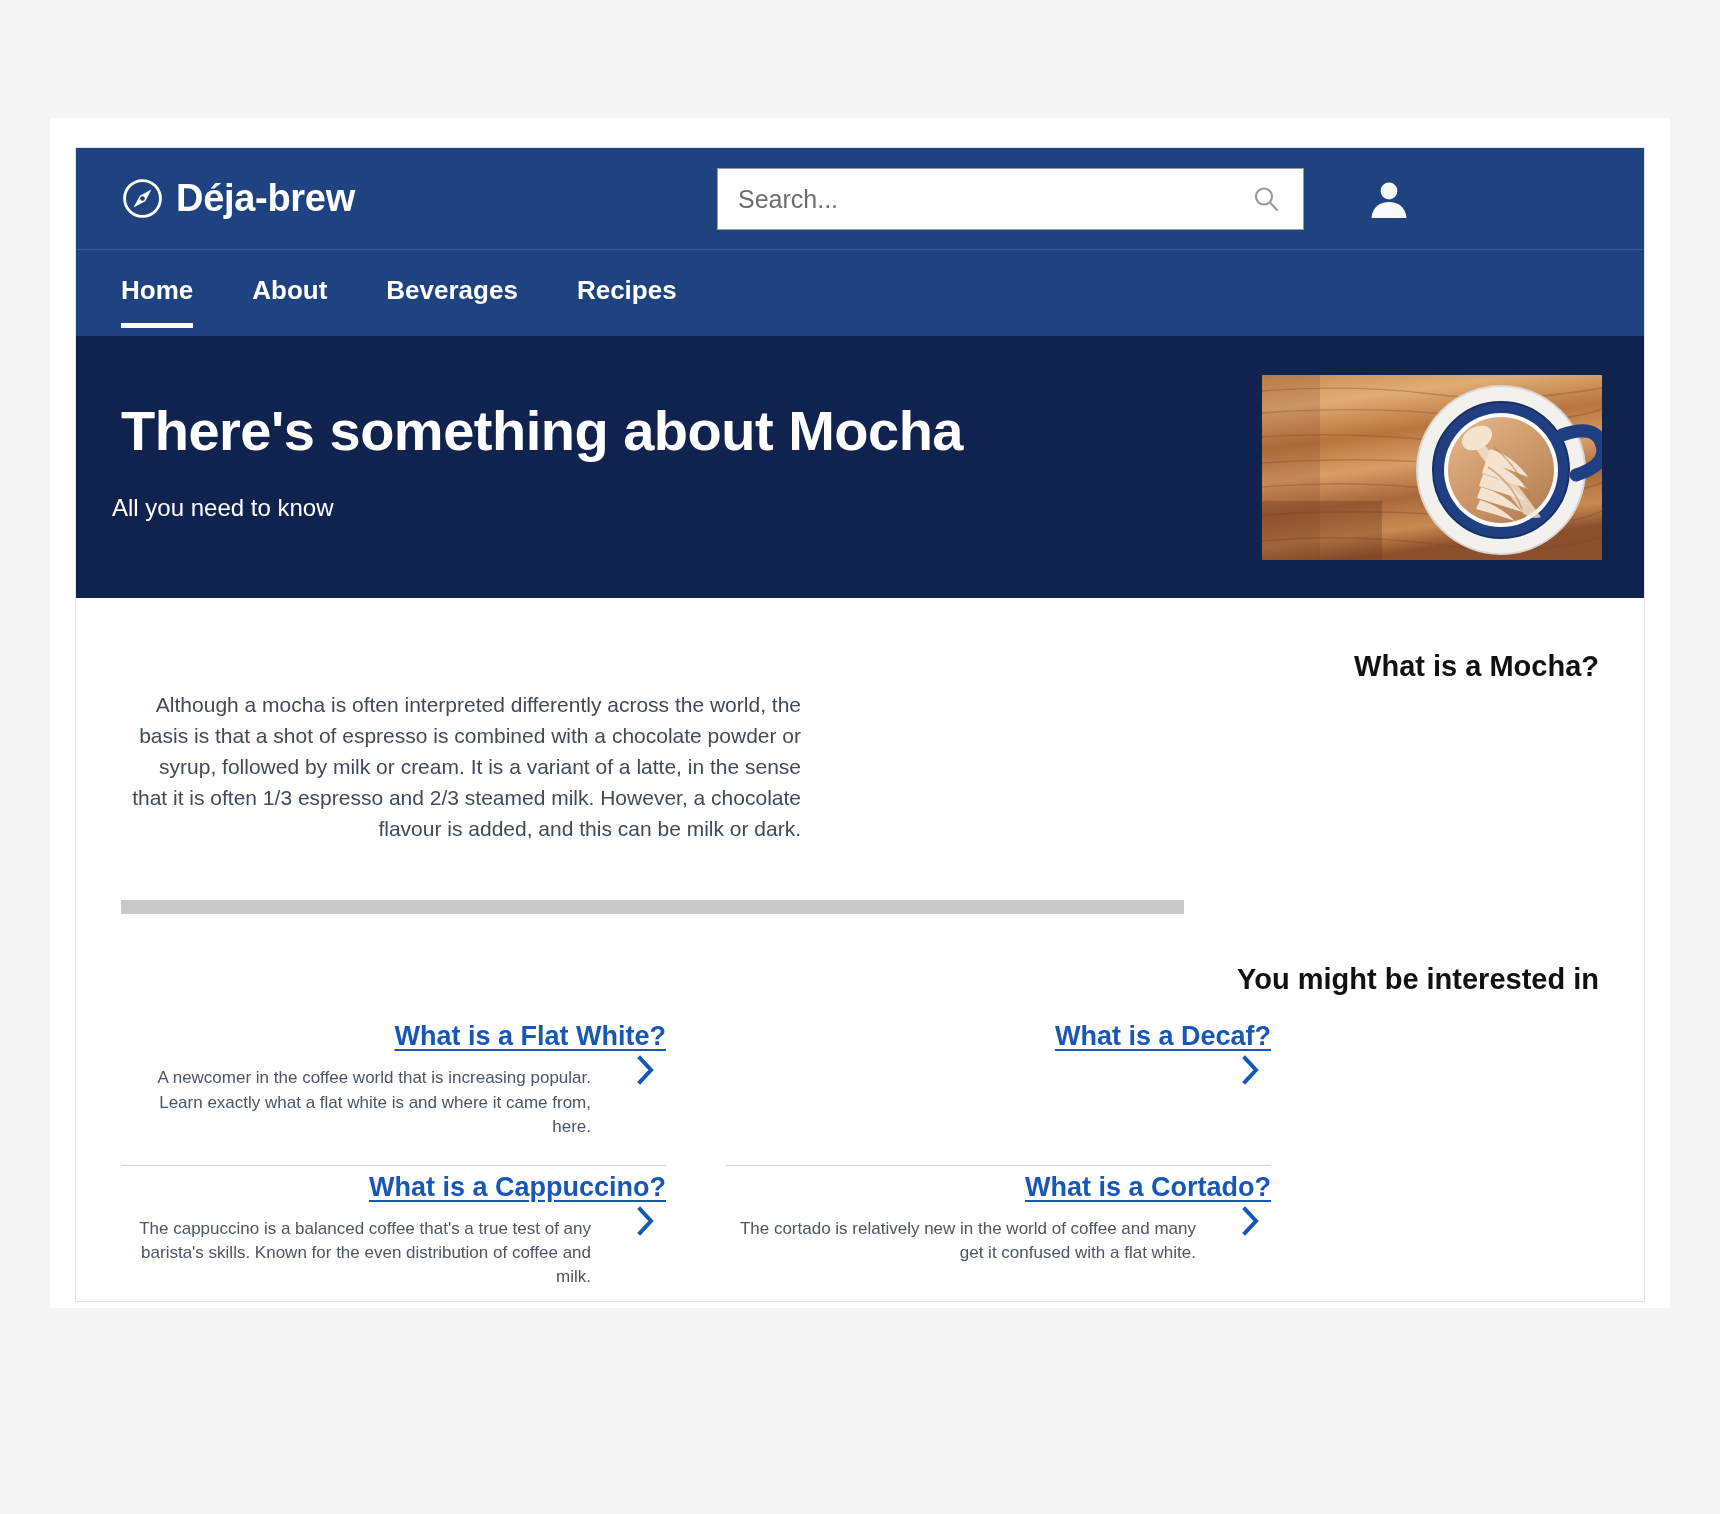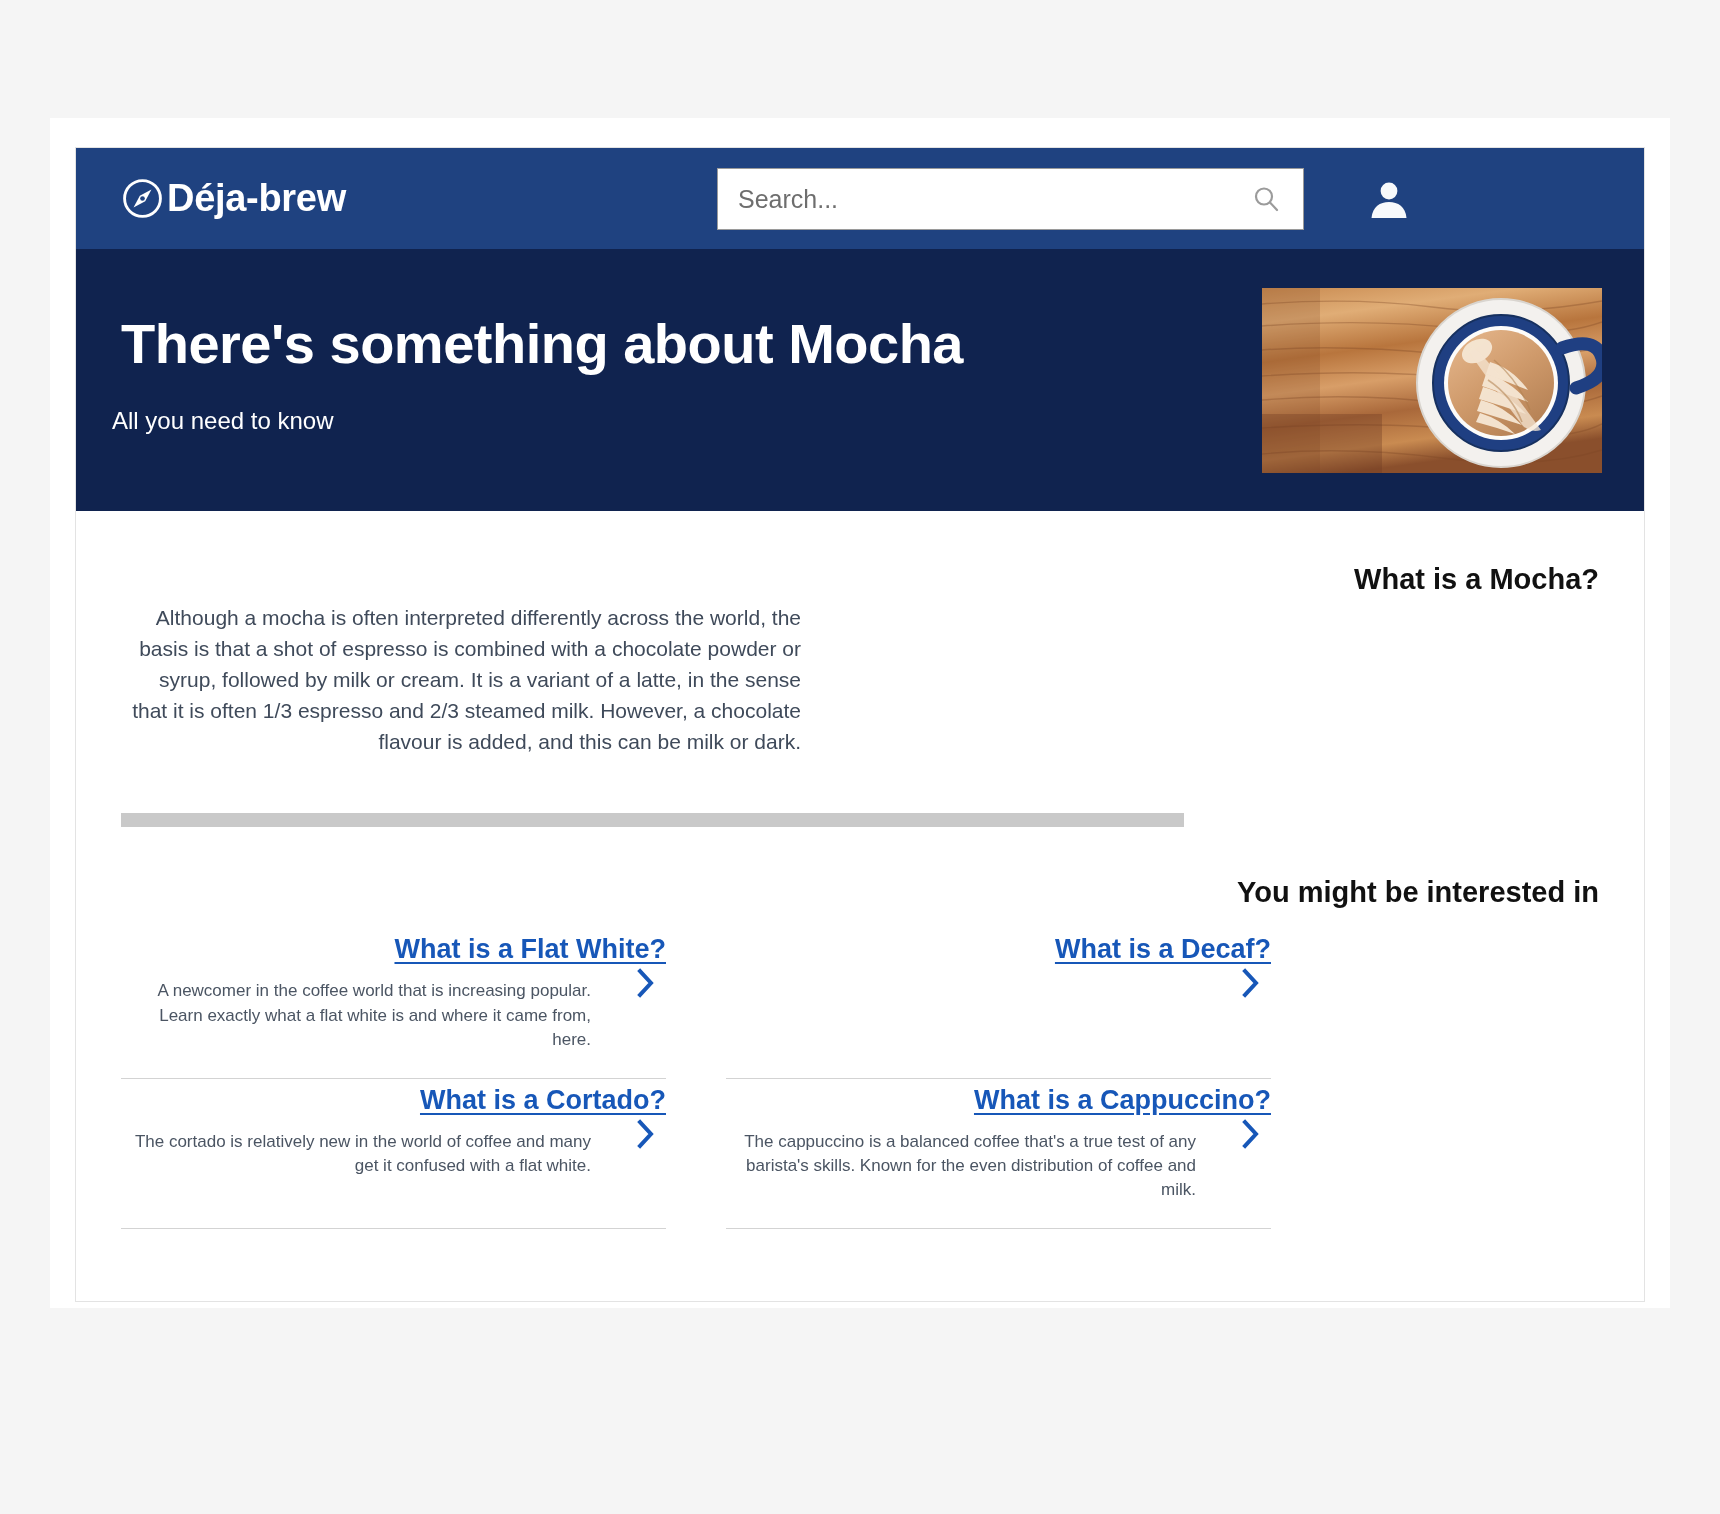--- a/index.html
+++ b/index.html
@@ -42,21 +42,21 @@
     position: relative;
     height: 101px;
     background: #1f4280;
     display: flex;
     align-items: center;
   }
   .brand {
     display: flex;
     align-items: center;
     margin-left: 45px;
-    gap: 3px;
+    gap: 12px;
     cursor: pointer;
   }
   .brand-icon {
     width: 43px;
     height: 43px;
     flex: 0 0 43px;
     display: block;
   }
   .brand-name {
     color: #ffffff;
@@ -284,20 +284,34 @@
       </div>
 
       <div class="account-btn">
         <svg viewBox="0 0 46 46" width="46" height="46" aria-hidden="true">
           <circle cx="23" cy="15" r="8.4" fill="#f7f9fb"></circle>
           <path d="M5.5 42 C6.5 30.5 14 26 23 26 C32 26 39.5 30.5 40.5 42 Z" fill="#f7f9fb"></path>
         </svg>
       </div>
     </div>
 
+    <div class="navbar">
+      <div class="nav-item active">
+        <span>Home</span>
+      </div>
+      <div class="nav-item">
+        <span>About</span>
+      </div>
+      <div class="nav-item">
+        <span>Beverages</span>
+      </div>
+      <div class="nav-item">
+        <span>Recipes</span>
+      </div>
+    </div>
 
     <div class="hero">
       <h1 class="hero-title">There's something about Mocha</h1>
       <p class="hero-sub">All you need to know</p>
 
       <div class="hero-img">
         <svg viewBox="0 0 340 185" preserveAspectRatio="none" aria-hidden="true">
           <defs>
             <linearGradient id="wood" x1="0" y1="0" x2="0.25" y2="1">
               <stop offset="0%" stop-color="#c98b51"></stop>
@@ -380,36 +394,36 @@
         <div class="card">
           <a class="card-title">What is a Decaf?</a>
           <span class="card-chevron">
             <svg viewBox="0 0 22 34" width="22" height="34" aria-hidden="true">
               <polyline points="6,5 17,17 6,29" fill="none" stroke="#1757b8" stroke-width="4" stroke-linecap="square" stroke-linejoin="miter"></polyline>
             </svg>
           </span>
         </div>
 
         <div class="card">
+          <a class="card-title">What is a Cappuccino?</a>
+          <p class="card-desc">The cappuccino is a balanced coffee that's a true test of any barista's skills. Known for the even distribution of coffee and milk.</p>
+          <span class="card-chevron">
+            <svg viewBox="0 0 22 34" width="22" height="34" aria-hidden="true">
+              <polyline points="6,5 17,17 6,29" fill="none" stroke="#1757b8" stroke-width="4" stroke-linecap="square" stroke-linejoin="miter"></polyline>
+            </svg>
+          </span>
+        </div>
+
+        <div class="card">
           <a class="card-title">What is a Cortado?</a>
           <p class="card-desc">The cortado is relatively new in the world of coffee and many get it confused with a flat white.</p>
           <span class="card-chevron">
             <svg viewBox="0 0 22 34" width="22" height="34" aria-hidden="true">
               <polyline points="6,5 17,17 6,29" fill="none" stroke="#1757b8" stroke-width="4" stroke-linecap="square" stroke-linejoin="miter"></polyline>
             </svg>
           </span>
         </div>
 
-        <div class="card">
-          <a class="card-title">What is a Cappuccino?</a>
-          <p class="card-desc">The cappuccino is a balanced coffee that's a true test of any barista's skills. Known for the even distribution of coffee and milk.</p>
-          <span class="card-chevron">
-            <svg viewBox="0 0 22 34" width="22" height="34" aria-hidden="true">
-              <polyline points="6,5 17,17 6,29" fill="none" stroke="#1757b8" stroke-width="4" stroke-linecap="square" stroke-linejoin="miter"></polyline>
-            </svg>
-          </span>
-        </div>
-
       </div>
     </div>
 
   </div>
 </div>
 
 </body></html>

